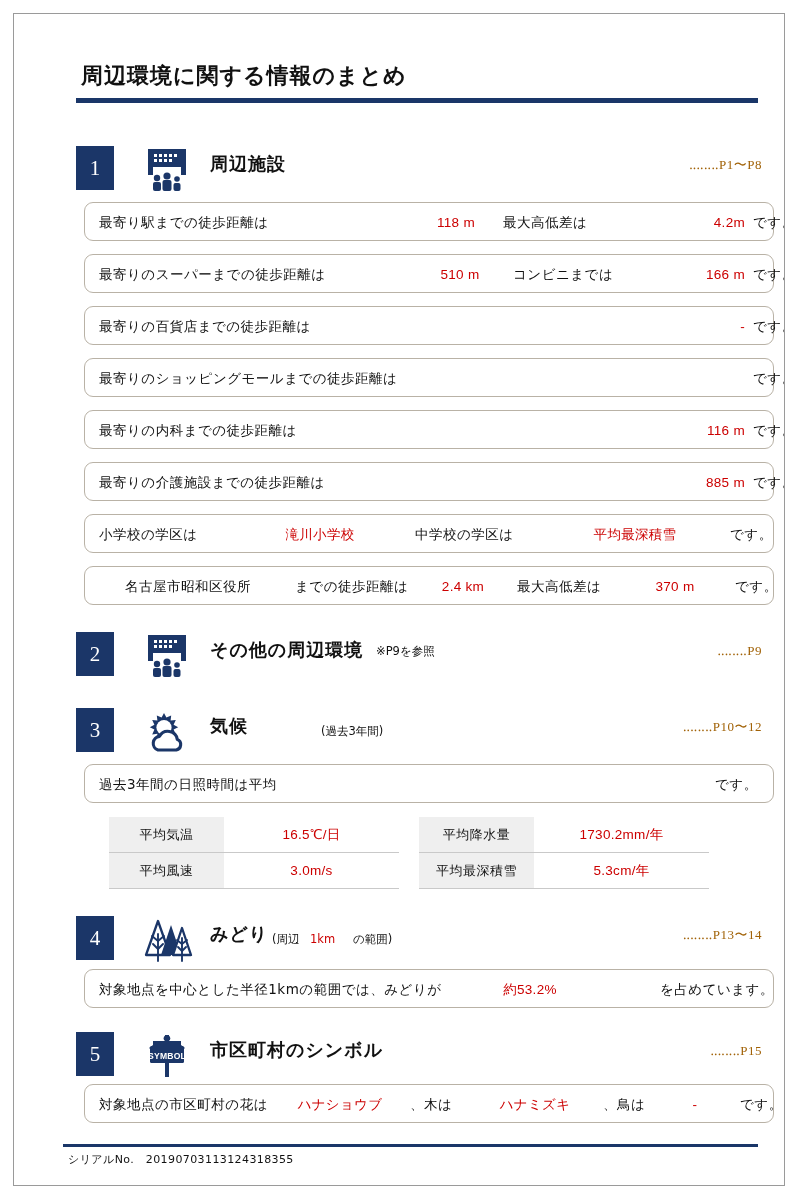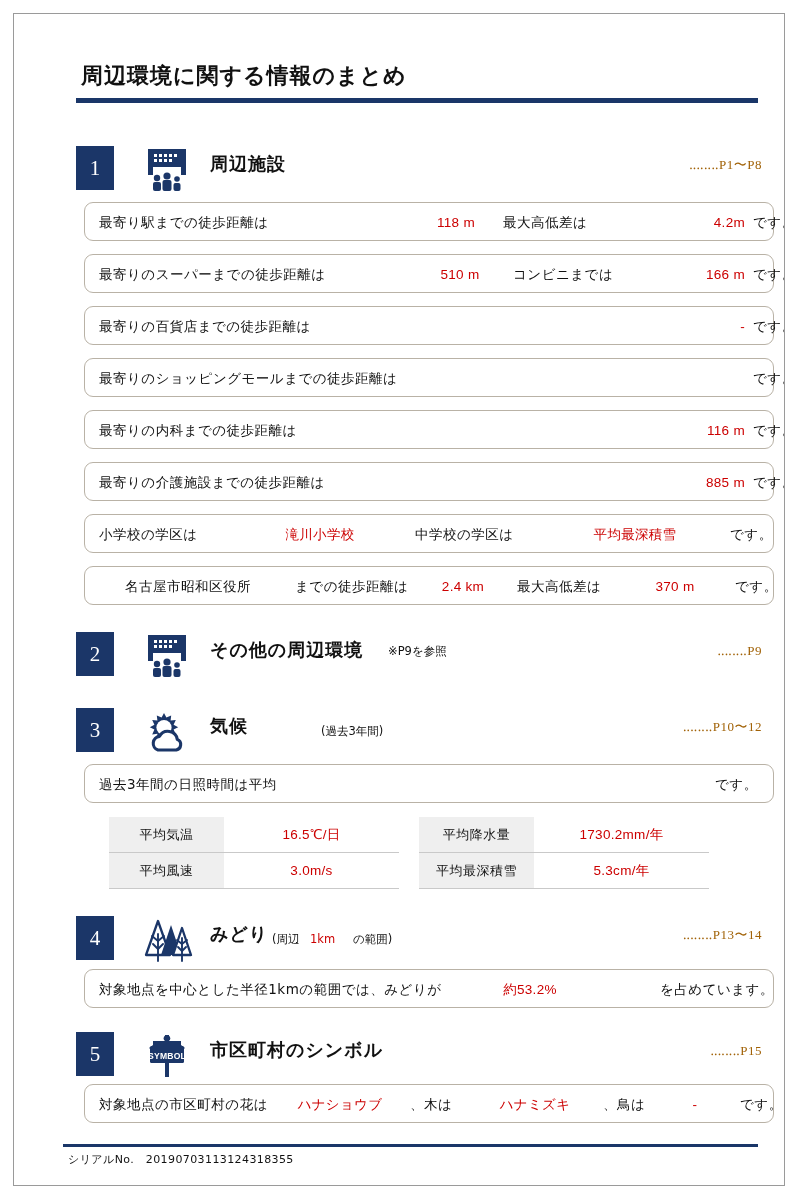--- a/index.html
+++ b/index.html
@@ -230,21 +230,21 @@
           <circle cx="17" cy="31" r="3.2"></circle>
             <rect x="13" y="35" width="8" height="9" rx="2"></rect>
           <circle cx="27" cy="29" r="3.6"></circle>
             <rect x="22.5" y="33" width="9" height="11" rx="2"></rect>
           <circle cx="37" cy="32" r="2.8"></circle>
             <rect x="33.5" y="36" width="7" height="8" rx="2"></rect>
         </g>
       </svg>
     </div>
     <div class="sec-title">その他の周辺環境</div>
-    <div class="sec-note" style="left:312px;text-align:right;">※P9を参照</div>
+    <div class="sec-note" style="left:300px;text-align:right;">※P9を参照</div>
     <div class="sec-page">‥‥‥‥P9</div>
   </div>
 
   <div class="sec" style="top:694px;">
     <div class="sec-num">3</div>
     <div class="sec-icon">
       <svg viewBox="0 0 54 45" width="54" height="45">
         <g fill="#1b3668">
           <path d="M24 4 l2.4 4.6 4.8-2.2 -0.6 5.2 5.2-0.6 -2.2 4.8 4.6 2.4 -4.6 2.4 2.2 4.8 -5.2-0.6 0.6 5.2 -4.8-2.2 -2.4 4.6 -2.4-4.6 -4.8 2.2 0.6-5.2 -5.2 0.6 2.2-4.8 -4.6-2.4 4.6-2.4 -2.2-4.8 5.2 0.6 -0.6-5.2 4.8 2.2z"></path>
           <circle cx="24" cy="18.5" r="7.6" fill="#fff"></circle>

